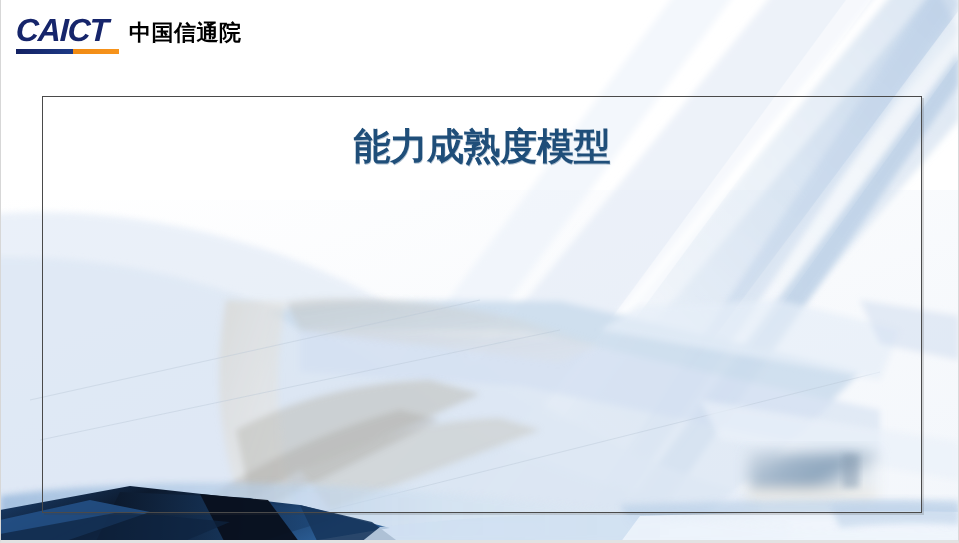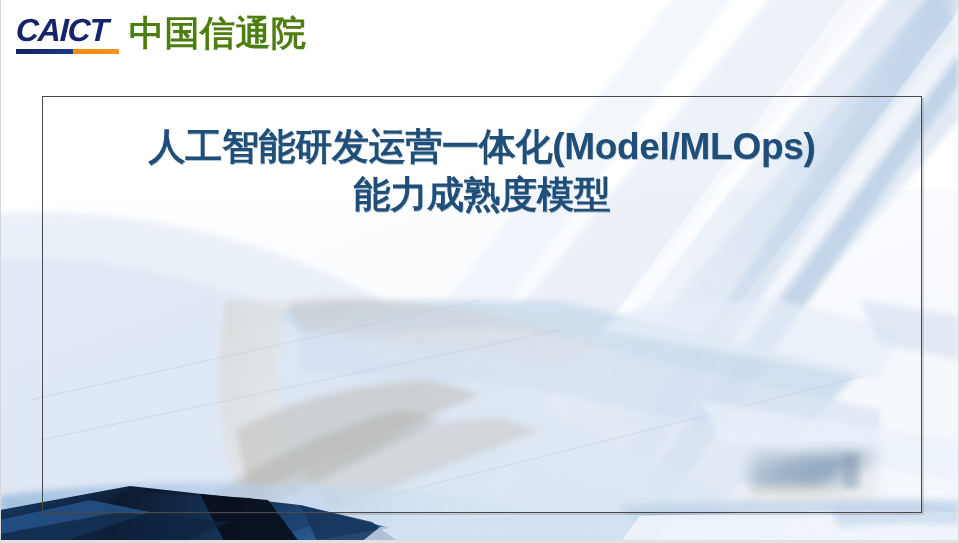--- a/index.html
+++ b/index.html
@@ -80,23 +80,23 @@
     flex: 0 0 55%;
     background: linear-gradient(90deg, #132163 0%, #1d3a86 100%);
   }
   .logo-rule .seg-orange {
     flex: 1 1 auto;
     background: linear-gradient(90deg, #f08a12 0%, #f7941d 100%);
   }
   .logo-cn {
     font-family: "Liberation Sans", sans-serif;
     font-weight: 700;
-    font-size: 35px;
+    font-size: 22px;
     line-height: 31px;
-    color: #4d7c0f;
+    color: #000000;
     letter-spacing: 0.5px;
     padding-bottom: 6px;
   }
 
   
   .content-frame {
     position: absolute;
     left: 42px;
     top: 96px;
     width: 880px;
@@ -295,18 +295,17 @@
         <span class="seg-orange"></span>
       </div>
     </div>
     <div class="logo-cn">中国信通院</div>
   </div>
 
   <div class="content-frame"></div>
 
   <div class="title-wrap">
     <div class="main-title">
-      <span class="ln">人工智能研发运营一体化(Model/MLOps)</span>
       <span class="ln">能力成熟度模型</span>
     </div>
   </div>
 
 </div>
 
 </body></html>

